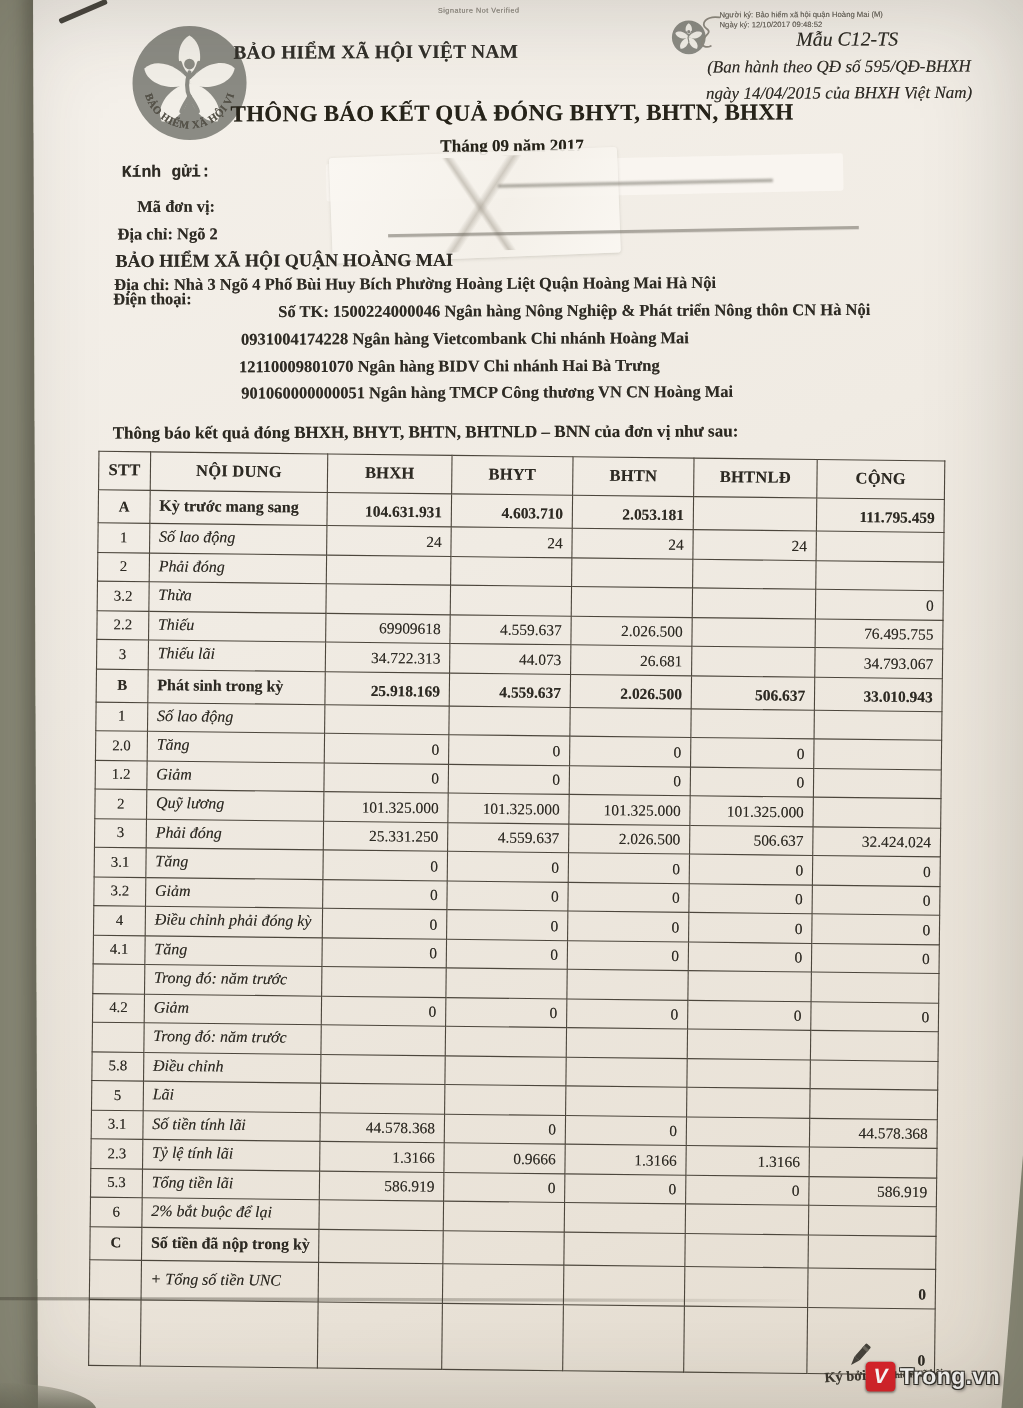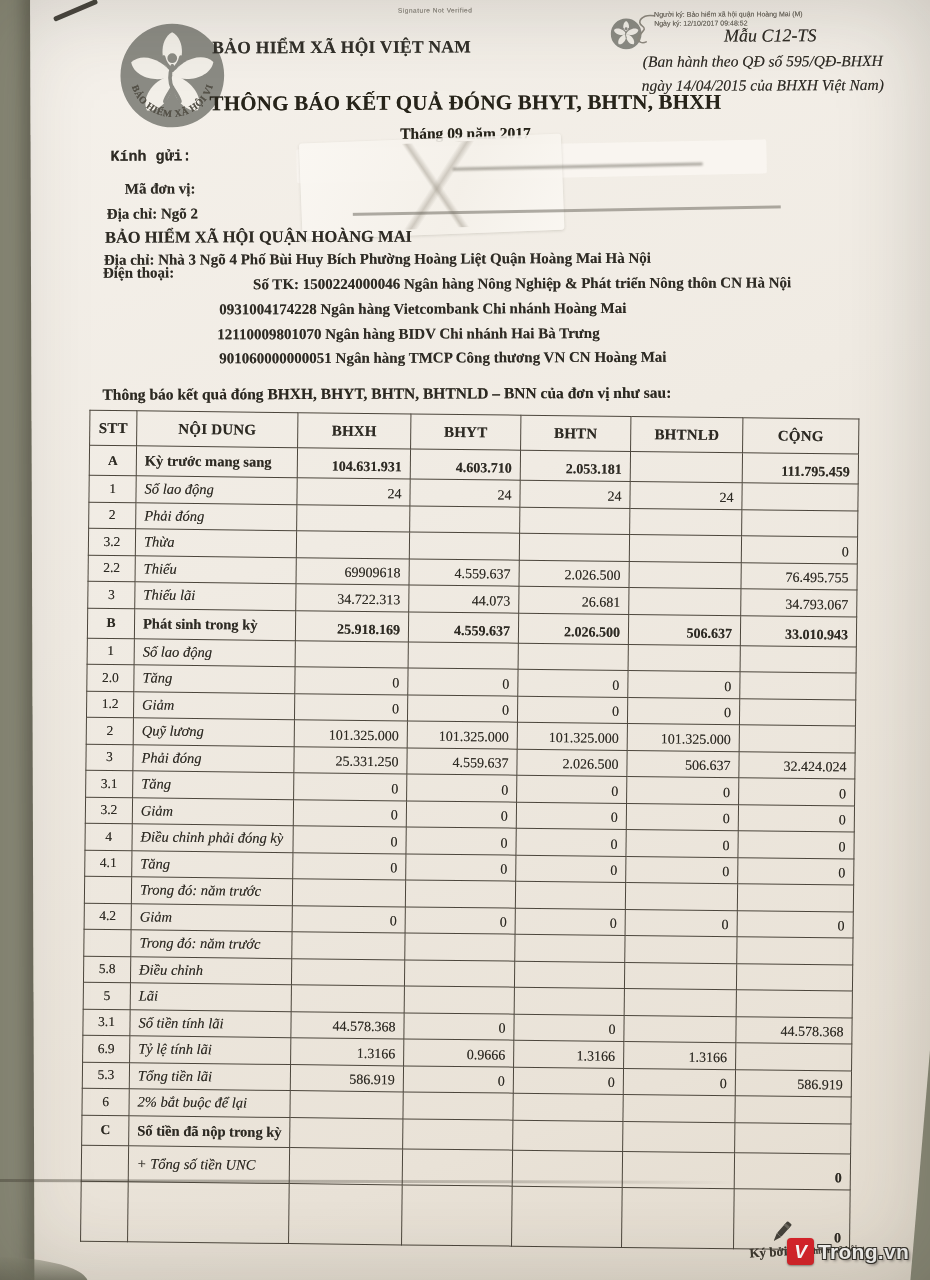--- a/index.html
+++ b/index.html
@@ -421,21 +421,21 @@
             <tr class="italic">
               <td class="stt">3.1</td>
               <td class="lbl">Số tiền tính lãi</td>
               <td class="val">44.578.368</td>
               <td class="val">0</td>
               <td class="val">0</td>
               <td class="val"></td>
               <td class="val">44.578.368</td>
             </tr>
             <tr class="italic">
-              <td class="stt">6.9</td>
+              <td class="stt">2.3</td>
               <td class="lbl">Tỷ lệ tính lãi</td>
               <td class="val">1.3166</td>
               <td class="val">0.9666</td>
               <td class="val">1.3166</td>
               <td class="val">1.3166</td>
               <td class="val"></td>
             </tr>
             <tr class="italic">
               <td class="stt">5.3</td>
               <td class="lbl">Tổng tiền lãi</td>

